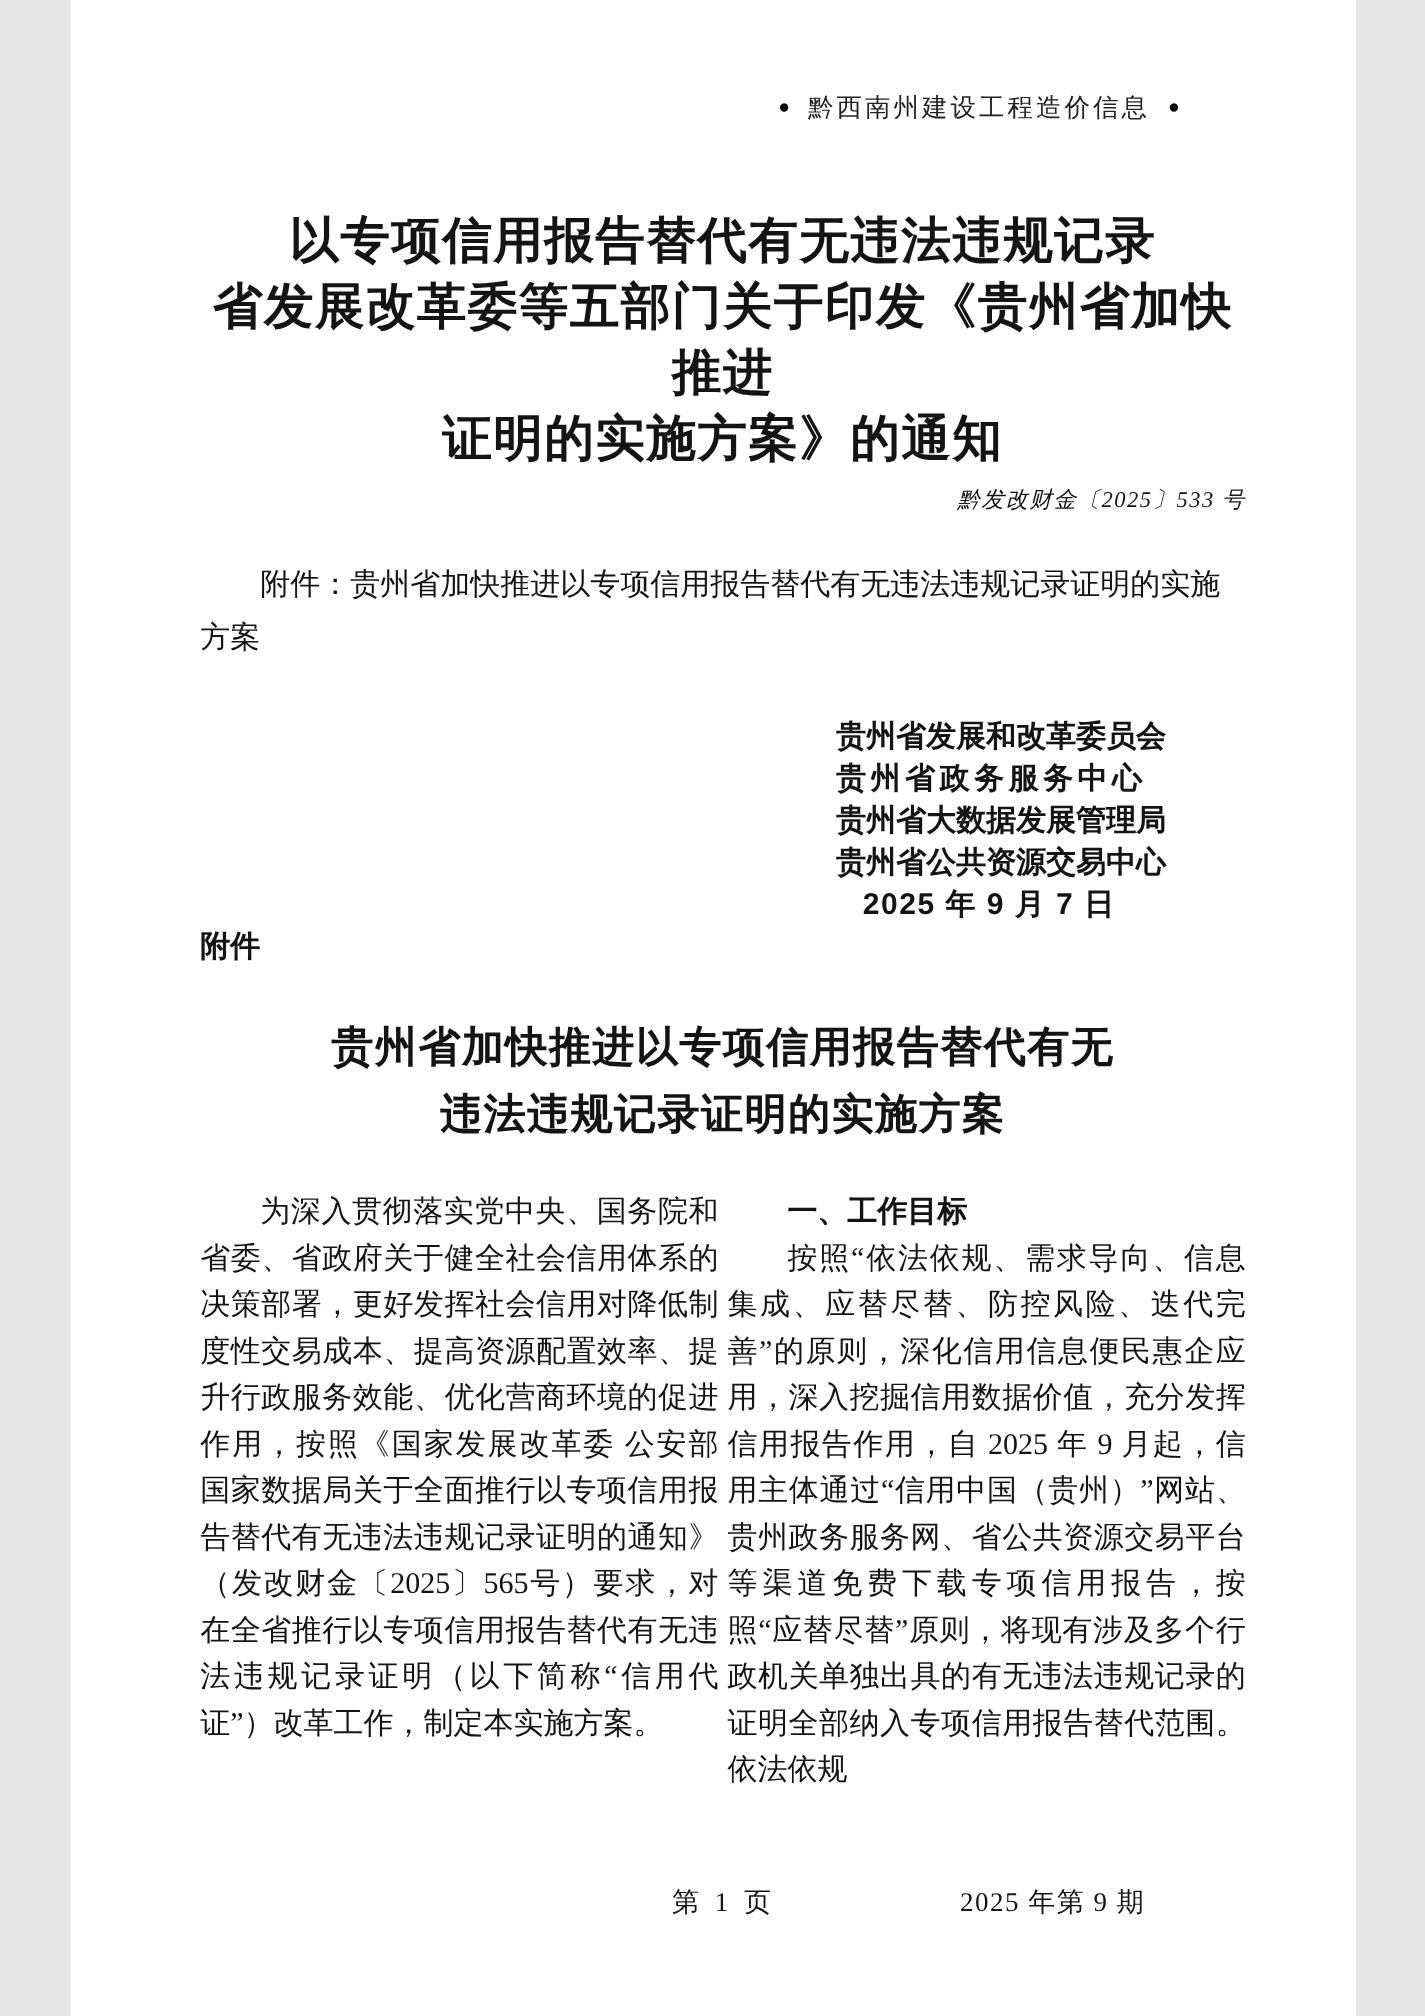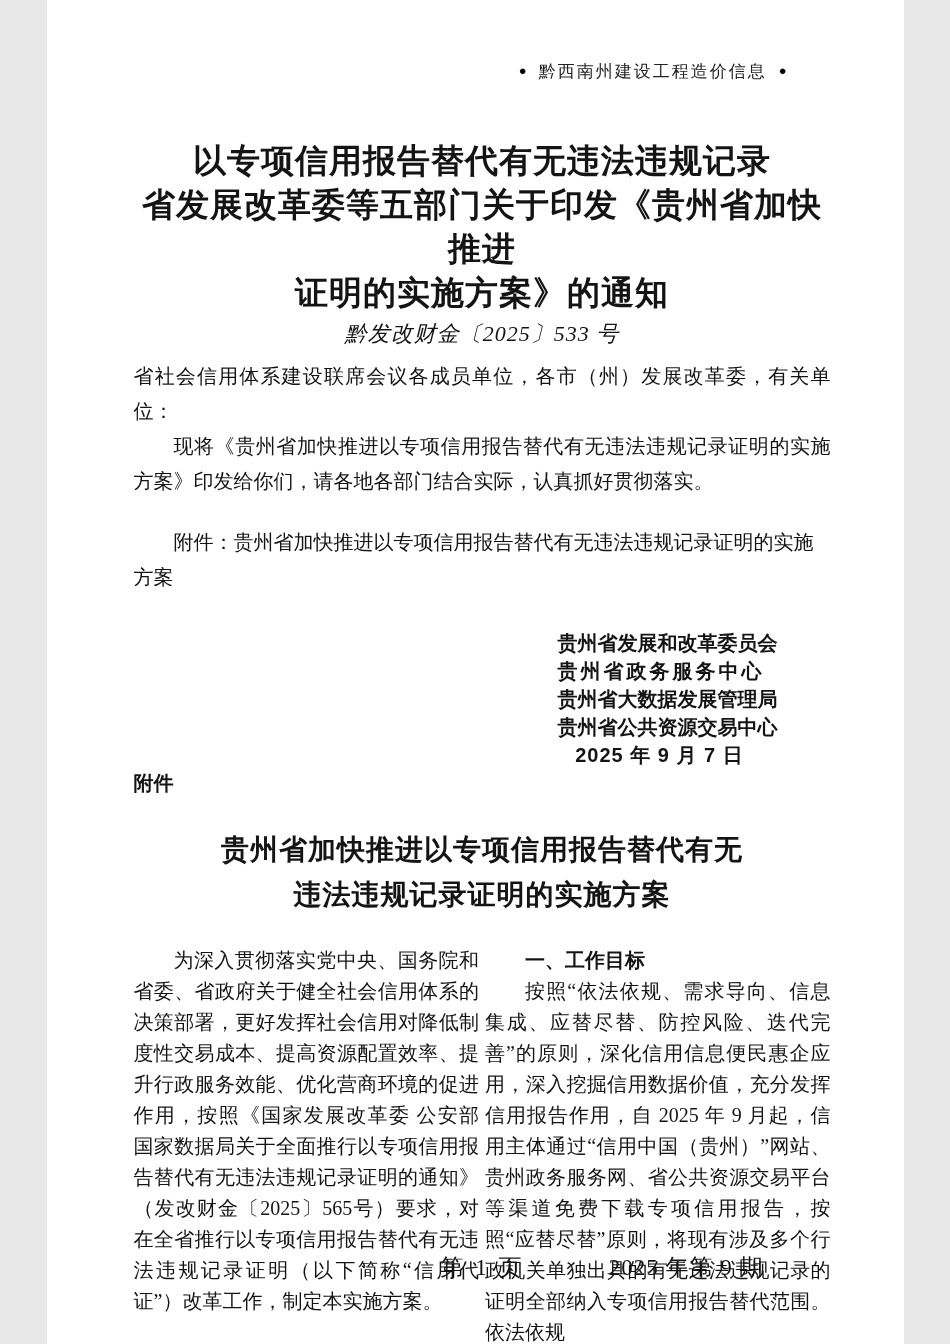--- a/index.html
+++ b/index.html
@@ -41,23 +41,23 @@
     margin-top: 54px;
     text-align: center;
     font-family: "Liberation Serif", serif;
     font-weight: bold;
     font-size: 33px;
     line-height: 44px;
     letter-spacing: 1px;
   }
   .doc-number {
     margin-top: 6px;
-    text-align: center;
+    text-align: right;
     font-style: italic;
-    font-size: 22px;
+    font-size: 15px;
     line-height: 26px;
     letter-spacing: 1px;
   }
 
   
   .body-block {
     margin-top: 12px;
     font-size: 20px;
     line-height: 35px;
     text-align: justify;
@@ -130,21 +130,21 @@
     text-indent: 2em;
   }
 
   
   .footer {
     position: absolute;
     left: 88px;
     right: 73px;
     top: 1254px;
     height: 28px;
-    font-size: 23px;
+    font-size: 18px;
     line-height: 28px;
   }
   .page-number {
     position: absolute;
     left: 0;
     right: 0;
     text-align: center;
     letter-spacing: 3px;
   }
   .issue-label {
@@ -163,24 +163,20 @@
   </div>
 
   <div class="doc-title">
     <div>以专项信用报告替代有无违法违规记录</div>
     <div>省发展改革委等五部门关于印发《贵州省加快推进</div>
     <div>证明的实施方案》的通知</div>
   </div>
 
   <div class="doc-number">黔发改财金〔2025〕533 号</div>
 
-  <div class="body-block">
-    <p>省社会信用体系建设联席会议各成员单位，各市（州）发展改革委，有关单位：</p>
-    <p class="indent-2em">现将《贵州省加快推进以专项信用报告替代有无违法违规记录证明的实施方案》印发给你们，请各地各部门结合实际，认真抓好贯彻落实。</p>
-  </div>
 
   <div class="attachment-ref">附件：贵州省加快推进以专项信用报告替代有无违法违规记录证明的实施方案</div>
 
   <div class="signature-block">
     <div class="signatory-line">贵州省发展和改革委员会</div>
     <div class="signatory-line">贵州省政务服务中心</div>
     <div class="signatory-line">贵州省大数据发展管理局</div>
     <div class="signatory-line">贵州省公共资源交易中心</div>
     <div class="signature-date">2025 年 9 月 7 日</div>
   </div>

